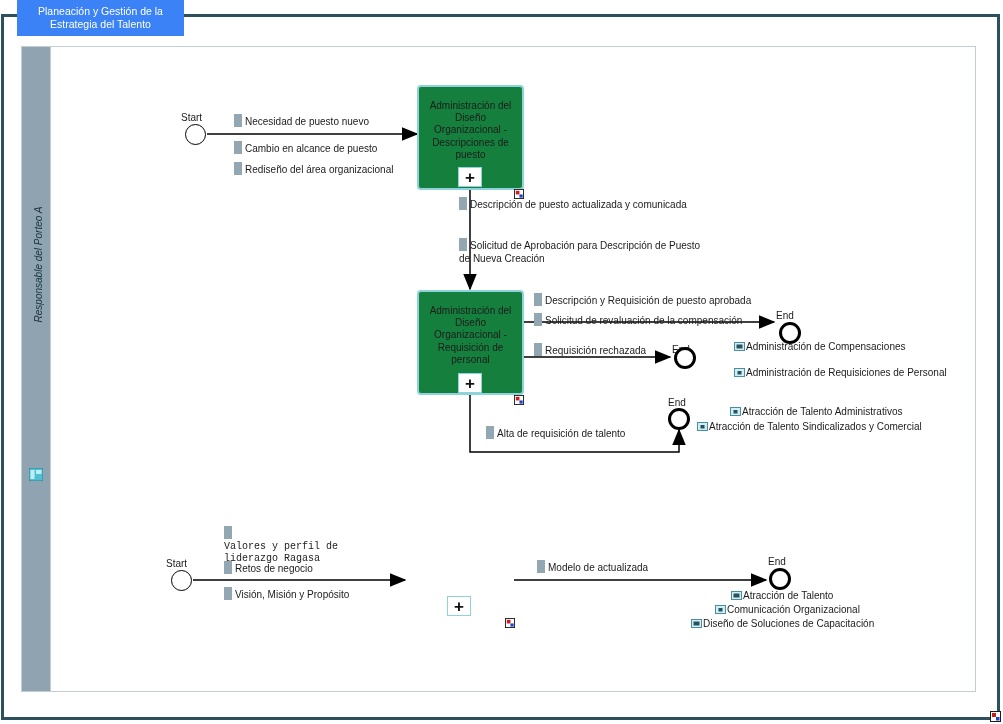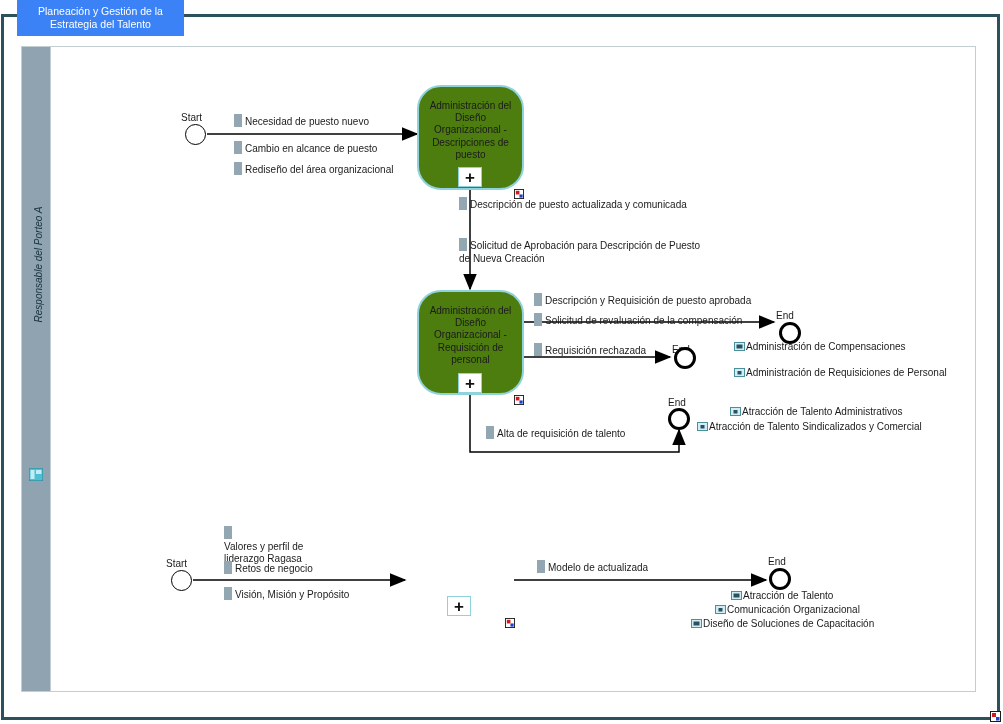--- a/index.html
+++ b/index.html
@@ -31,31 +31,31 @@
   #canvas{position:absolute;left:0;top:0;width:1003px;height:724px;
           pointer-events:none;}
   #canvas *{pointer-events:auto;}
 
   .evt{position:absolute;border-radius:50%;box-sizing:border-box;background:#fff;}
   .evt.start{border:1.6px solid #000;}
   .evt.end{border:3.4px solid #000;}
   .evtLbl{position:absolute;font-size:10px;color:#1b1b1b;white-space:nowrap;}
 
   .task{position:absolute;box-sizing:border-box;border:2.4px solid #8ed2dc;
-        border-radius:24px;background:#4d7c0f;display:flex;align-items:center;
+        border-radius:4px;background:#15803d;display:flex;align-items:center;
         justify-content:center;text-align:center;font-size:10px;line-height:12.3px;
         color:#1b1b1b;padding:3px 5px 17px 5px;}
   .plus{position:absolute;width:24px;height:20px;border:1px solid #8ed2dc;
         background:#fff;display:flex;align-items:center;justify-content:center;
         font-size:17px;font-weight:bold;line-height:1;color:#111;box-sizing:border-box;}
 
   .dataLbl{position:absolute;font-size:10px;color:#1b1b1b;line-height:12.5px;}
   .dataLbl .doc{display:inline-block;width:8px;height:13px;background:#93a7b3;
                 vertical-align:-2px;margin-right:3px;}
-  .dataLbl.two .txt{display:inline-block;vertical-align:top;}
+  .dataLbl.two .txt{display:inline-block;vertical-align:top;font-family:Liberation Mono, monospace;}
 
   .refLbl{position:absolute;font-size:10px;color:#1b1b1b;line-height:12.5px;
           text-align:center;white-space:nowrap;margin-left:12px;}
   .refIcon{display:inline-block;width:11px;height:9px;vertical-align:-1px;
            margin-right:1px;}
   .mark{position:absolute;width:10px;height:10px;}
 </style>
 </head>
 <body>
 

